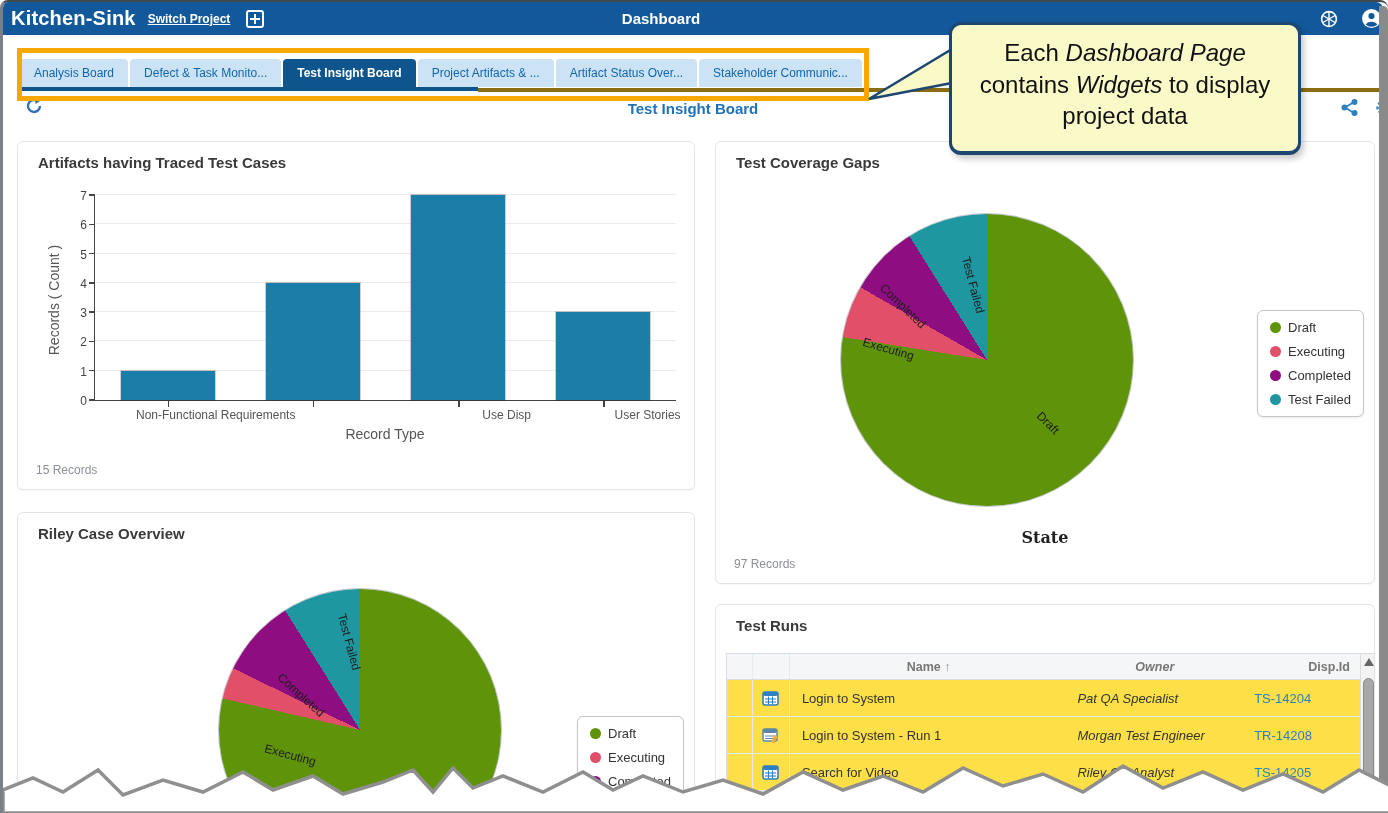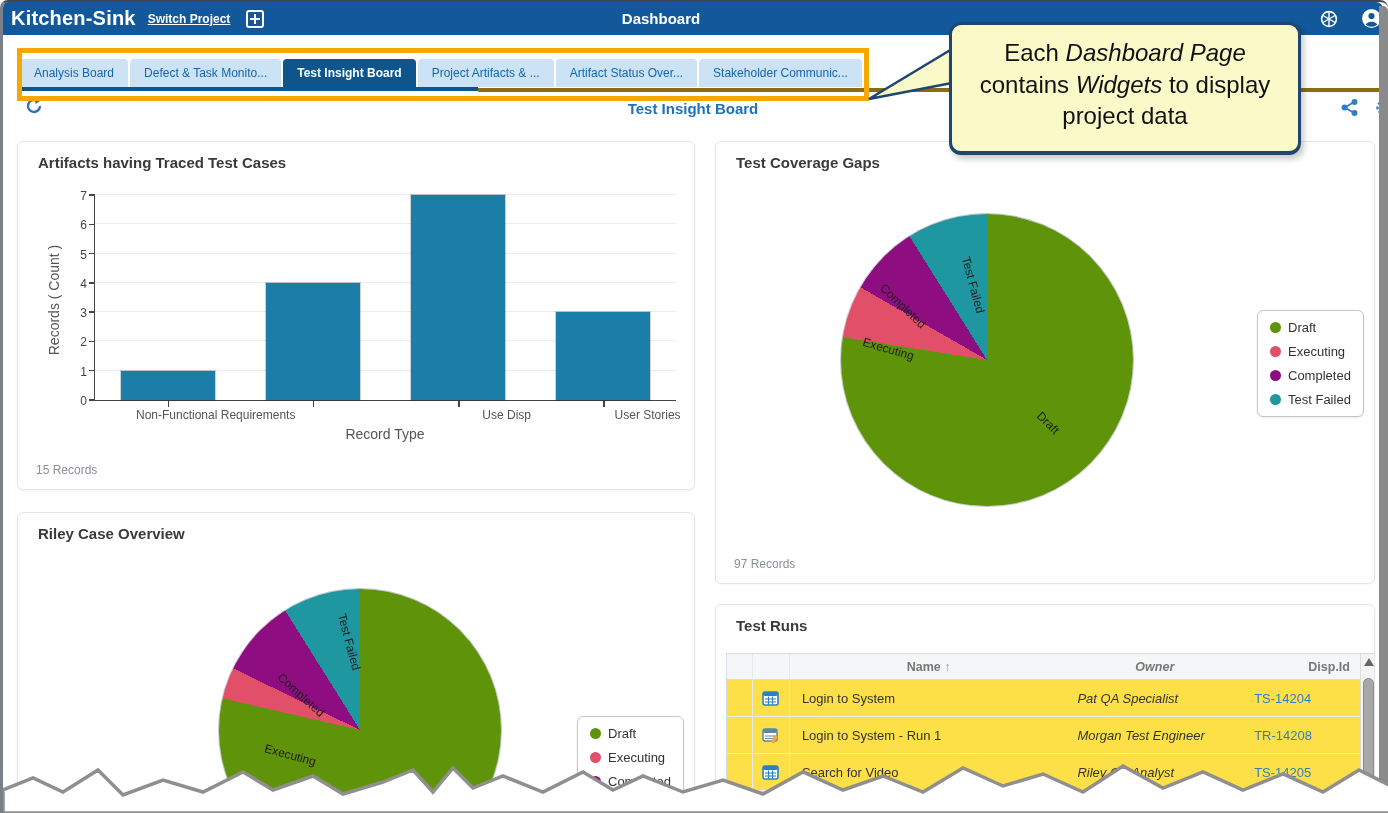--- a/index.html
+++ b/index.html
@@ -274,20 +274,21 @@
           <span class="dot" style="background: rgb(142, 13, 128);"></span>
           <span>Completed</span>
         </div>
 
         <div class="legend-item">
           <span class="dot" style="background: rgb(31, 151, 160);"></span>
           <span>Test Failed</span>
         </div>
 
     </div>
+    <div class="pie-axis-label" style="top:386px;">State</div>
     <div class="card-footer" style="bottom:12px;">97 Records</div>
   </div>
 
   <div class="card" id="card-overview">
     <div class="card-title">Riley Case Overview</div>
     <div class="pie" id="pie-overview" style="background: conic-gradient(rgb(95, 147, 9) 0deg, rgb(95, 147, 9) 282.96deg, rgb(225, 79, 104) 282.96deg, rgb(225, 79, 104) 295.92deg, rgb(142, 13, 128) 295.92deg, rgb(142, 13, 128) 327.96deg, rgb(31, 151, 160) 327.96deg, rgb(31, 151, 160) 360deg);"></div>
     <span class="pie-label" style="left:246px; top:235px; transform:rotate(15deg);">Executing</span>
     <span class="pie-label" style="left:254px; top:175px; transform:rotate(42deg);">Completed</span>
     <span class="pie-label" style="left:302px; top:122px; transform:rotate(75deg);">Test Failed</span>
     <div class="legend" style="left:559px; top:203px;" id="legend-overview">

